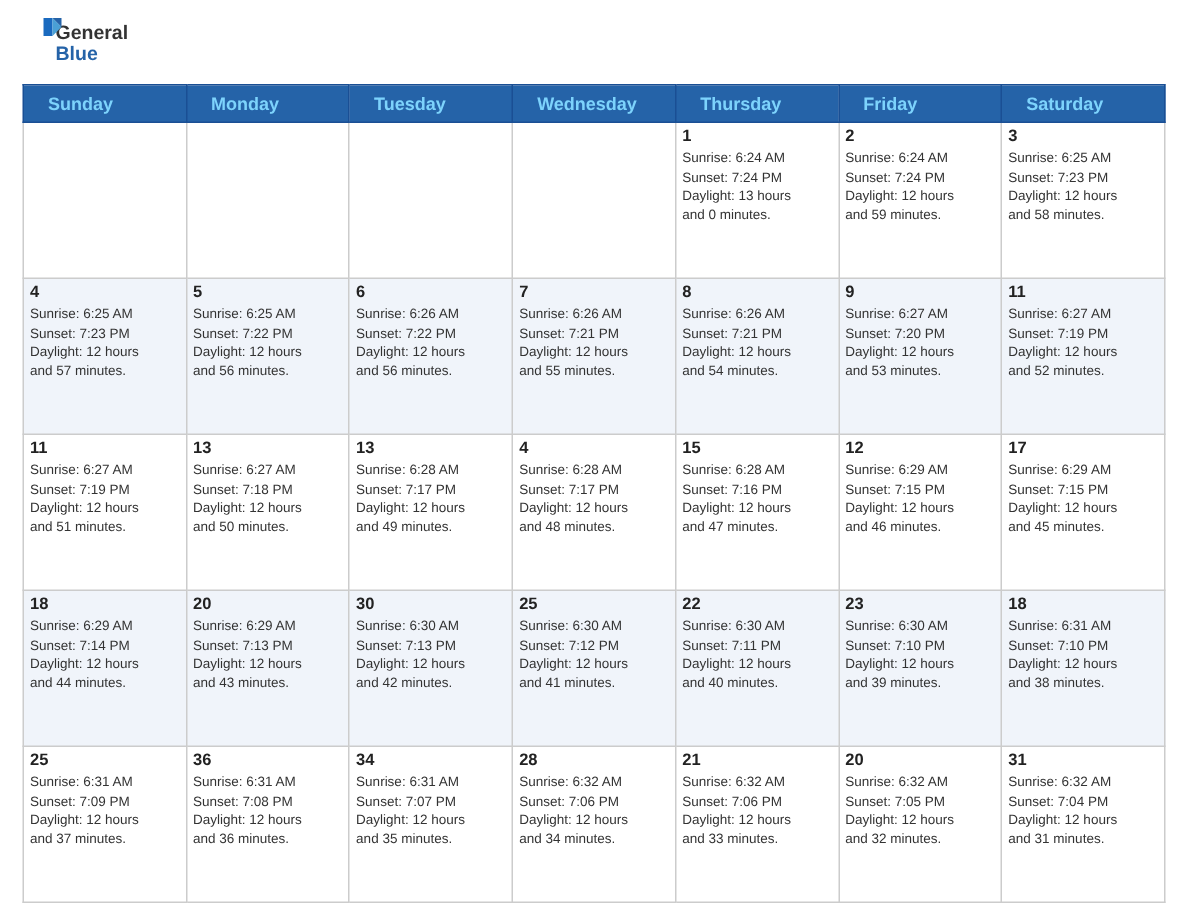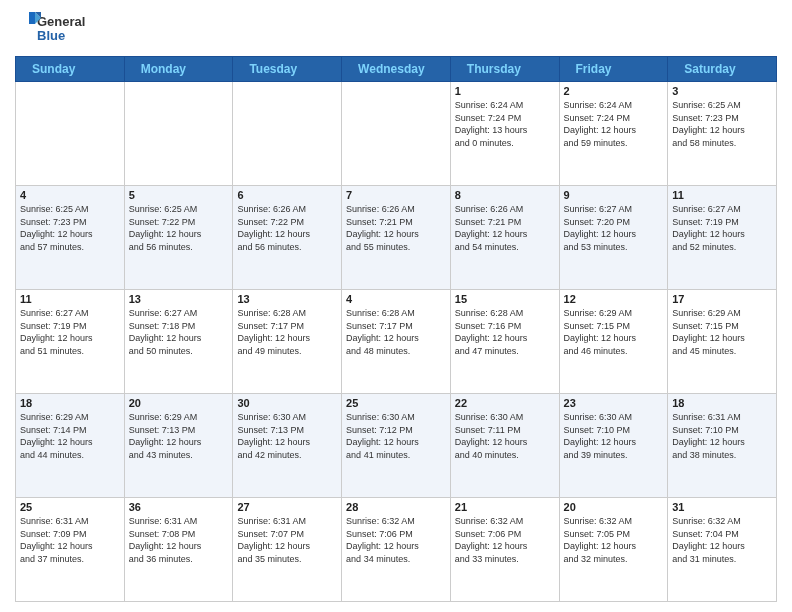--- a/index.html
+++ b/index.html
@@ -308,21 +308,21 @@
 and 37 minutes.</div>
           </td>
           <td>
             <span class="day-num">36</span>
             <div class="day-info" style="white-space: pre-line;">Sunrise: 6:31 AM
 Sunset: 7:08 PM
 Daylight: 12 hours
 and 36 minutes.</div>
           </td>
           <td>
-            <span class="day-num">27</span>
+            <span class="day-num">34</span>
             <div class="day-info" style="white-space: pre-line;">Sunrise: 6:31 AM
 Sunset: 7:07 PM
 Daylight: 12 hours
 and 35 minutes.</div>
           </td>
           <td>
             <span class="day-num">28</span>
             <div class="day-info" style="white-space: pre-line;">Sunrise: 6:32 AM
 Sunset: 7:06 PM
 Daylight: 12 hours

